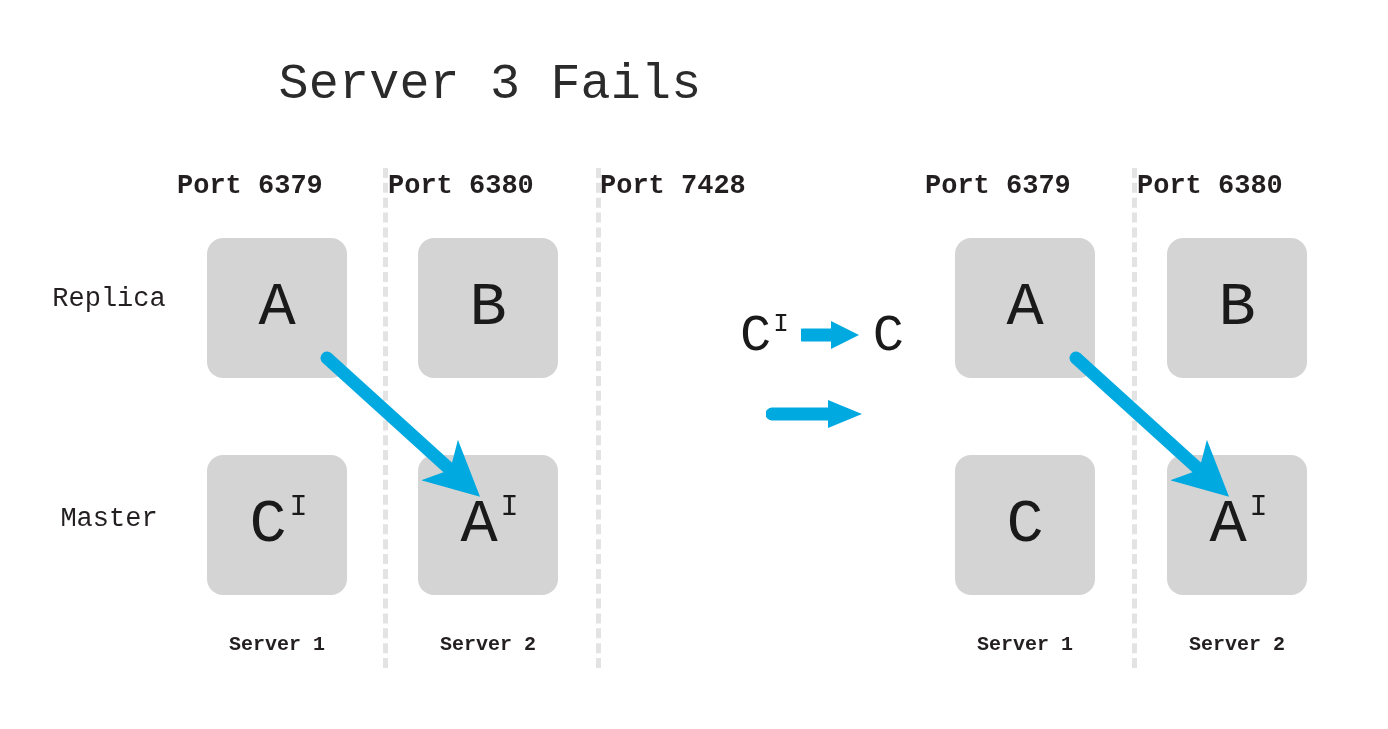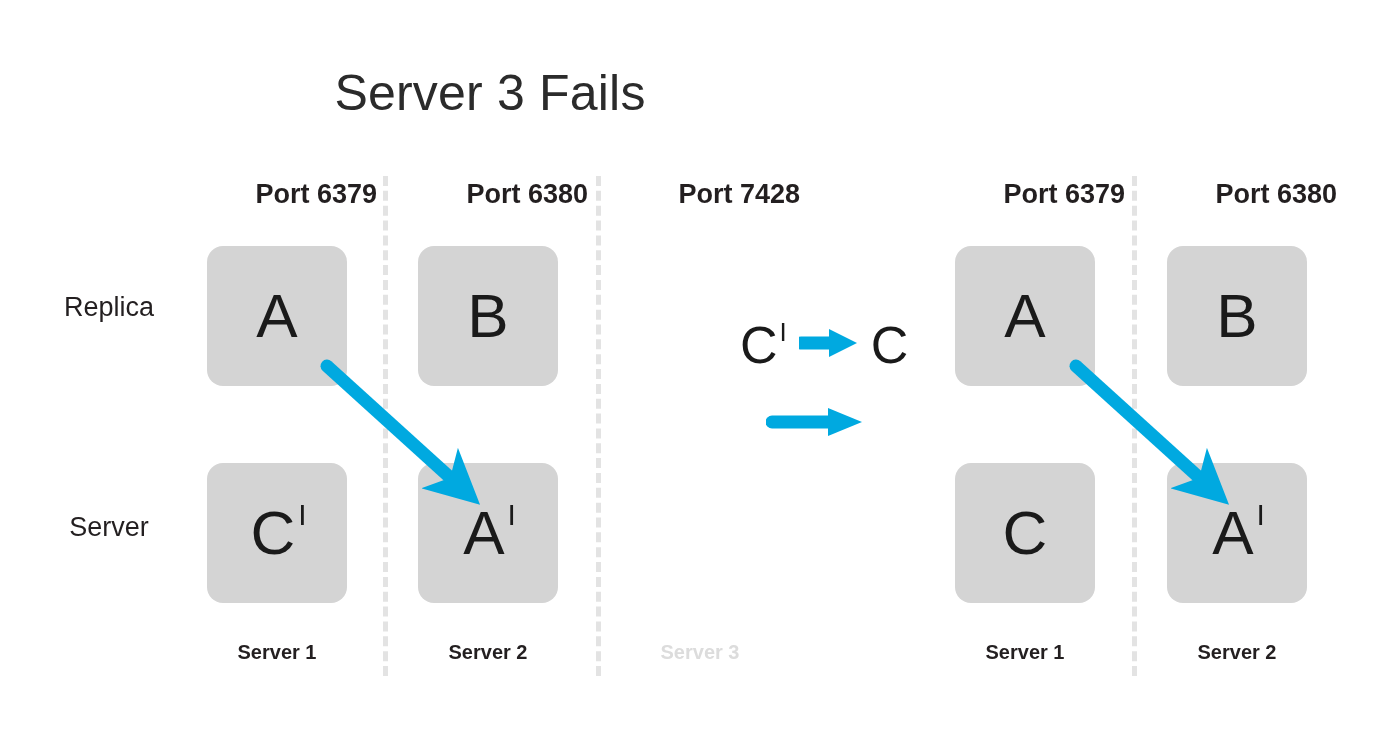--- a/index.html
+++ b/index.html
@@ -11,23 +11,24 @@
     width: 1388px;
     height: 729px;
     position: relative;
     overflow: hidden;
     font-family: "Liberation Sans", sans-serif;
     color: #231f20;
   }
 
   #diagram {
     position: absolute;
-    left: 0; top: 16px;
+    left: 0; top: 8px;
     width: 1388px;
     height: 588px;
+    font-family: Liberation Mono, monospace;
   }
 
   .title {
     position: absolute;
     left: 0;
     top: 48px;
     width: 980px;
     text-align: center;
     font-size: 50px;
     font-weight: 400;
@@ -40,21 +41,21 @@
     position: absolute;
     top: 160px;
     width: 0;
     height: 500px;
     border-left: 5px dashed #e3e3e3;
   }
 
   .port-label {
     position: absolute;
     width: 200px;
-    text-align: right;
+    text-align: left;
     font-size: 27px;
     font-weight: 700;
     color: #231f20;
     top: 163px;
     white-space: nowrap;
   }
 
   .server-label {
     position: absolute;
     width: 200px;
@@ -134,21 +135,21 @@
   }
 </style>
 </head>
 <body>
 
 <div id="diagram">
 
   <div class="title">Server 3 Fails</div>
 
   <div class="row-label" style="left:14px; top:276px;">Replica</div>
-  <div class="row-label" style="left:14px; top:496px;">Server</div>
+  <div class="row-label" style="left:14px; top:496px;">Master</div>
 
   <div class="divider" style="left:383px;"></div>
   <div class="divider" style="left:596px;"></div>
   <div class="divider" style="left:1132px;"></div>
 
   <div class="port-label" style="left:177px;">Port 6379</div>
   <div class="node-box" style="left:207px; top:230px;">
     <span class="node-text">
       <span>A</span>
         <span class="prime"></span>
@@ -171,21 +172,20 @@
   </div>
   <div class="node-box" style="left:418px; top:447px;">
     <span class="node-text">
       <span>A</span>
         <span class="prime">I</span>
     </span>
   </div>
   <div class="server-label" style="left:388px;">Server 2</div>
 
   <div class="port-label" style="left:600px;">Port 7428</div>
-  <div class="server-label faded" style="left:600px;">Server 3</div>
 
   <div class="legend-row" style="left:740px; top:303px;">
     <span class="legend-text">
       <span>C</span>
         <span class="prime">I</span>
     </span>
     <span style="display:inline-block; margin:0 10px 0 14px;">
       <svg width="62" height="34" viewBox="0 0 62 34" xmlns="http://www.w3.org/2000/svg">
         <path d="M2 17 L34 17" stroke="#00a9e0" stroke-width="13" stroke-linecap="round" fill="none"></path>
         <path d="M30 3 L58 17 L30 31 Z" fill="#00a9e0"></path>

